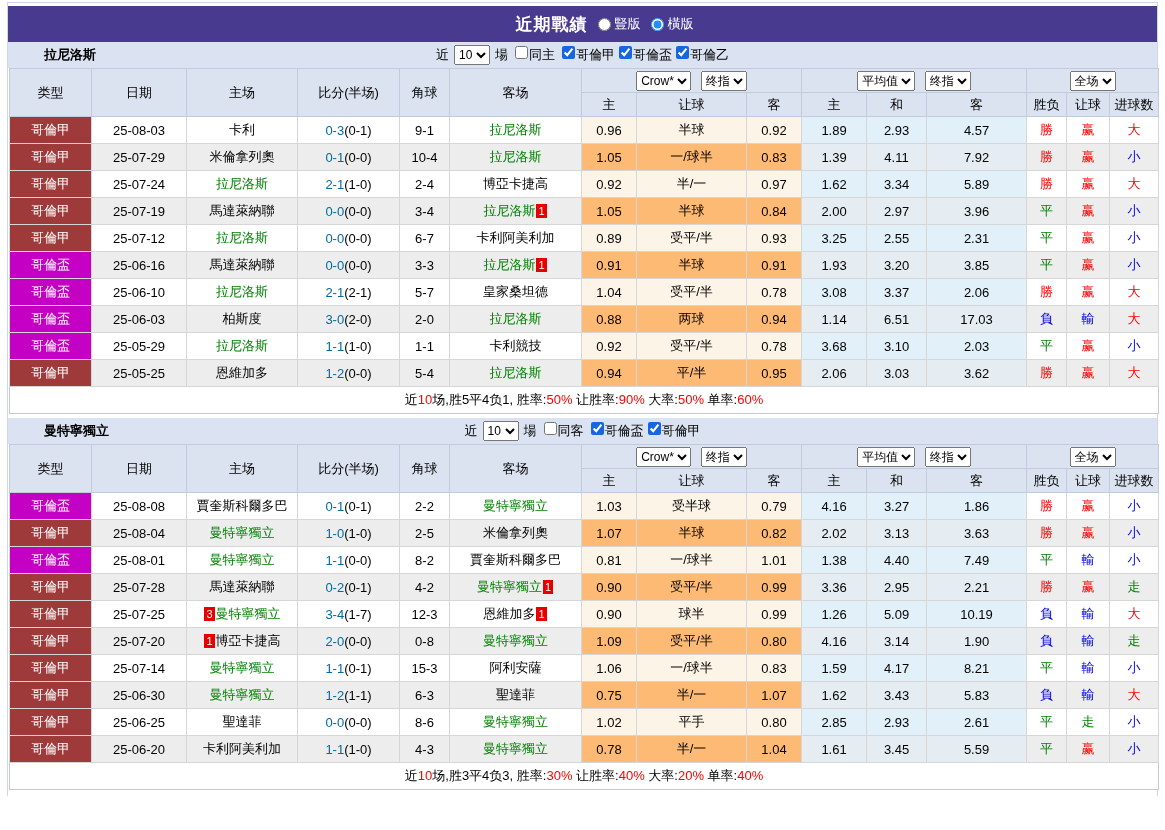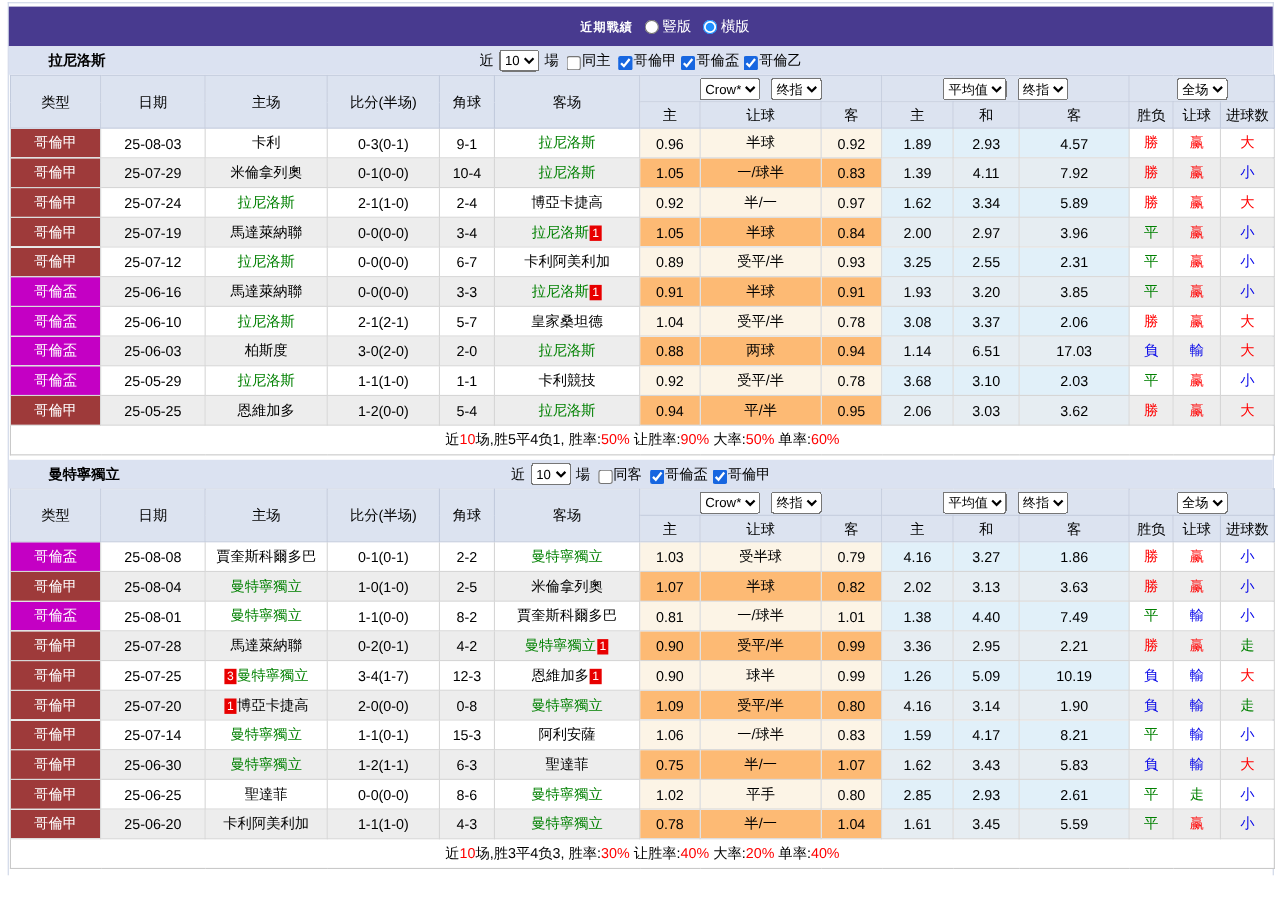--- a/index.html
+++ b/index.html
@@ -22,39 +22,39 @@
   
   .titlebar {
     background: #483a8f;
     height: 36px;
     display: flex;
     align-items: center;
     justify-content: center;
     gap: 10px;
     color: #fff;
   }
-  .titlebar .title { font-weight: bold; font-size: 11px; letter-spacing: 1px; margin-left: 44px; }
+  .titlebar .title { font-weight: bold; font-size: 17px; letter-spacing: 1px; margin-left: 44px; }
   .titlebar label { display: flex; align-items: center; gap: 4px; font-size: 13px; cursor: pointer; }
   .titlebar input[type=radio] { accent-color: #1e90ff; margin: 0; }
   
   .teambar {
     background: #dbe2f1;
     height: 26px;
     margin-top: 0;
     display: flex;
     align-items: center;
     justify-content: center;
     position: relative;
     font-size: 13px;
   }
   .teamname { position: absolute; left: 36px; font-weight: bold; }
   .filters { display: flex; align-items: center; gap: 3px; }
   .filters select { font-size: 12px; height: 20px; margin: 0 2px; }
   .filters input[type=checkbox] { accent-color: #1766e0; width: 13px; height: 13px; margin: 0 1px 0 4px; }
-  .filters label { display: flex; align-items: flex-end; }
+  .filters label { display: flex; align-items: flex-start; }
   
   table { border-collapse: collapse; table-layout: fixed; width: 1149px; margin: 0 1px; font-size: 13px; }
   th, td {
     border: 1px solid #d6d6d6;
     height: 27px;
     text-align: center;
     padding: 0 2px;
     overflow: hidden;
     white-space: nowrap;
     font-weight: normal;
@@ -62,21 +62,21 @@
   thead th { background: #dce3f0; border-color: #c2cbdd; height: 24px; }
   thead .selcell select { font-size: 12px; height: 20px; margin: 0 3px; }
   tr.even td { background: #ededed; }
   tr.odd  td { background: #ffffff; }
   td.lg { color: #fff; }
   tr.odd  td.crow { background: #fcf4e6; }
   tr.even td.crow { background: #fdba74; }
   tr.odd  td.avg  { background: #e1f0f9; }
   tr.even td.avg  { background: #e6edf2; }
   .g { color: #008000; }
-  .sc { color: #000000; text-align: center; }
+  .sc { color: #0369a1; text-align: center; }
   .badge {
     display: inline-block;
     background: #e80000;
     color: #fff;
     font-size: 11px;
     line-height: 14px;
     padding: 0 2px;
     margin: 0 1px;
   }
   td.res.r { color: #f00; }

